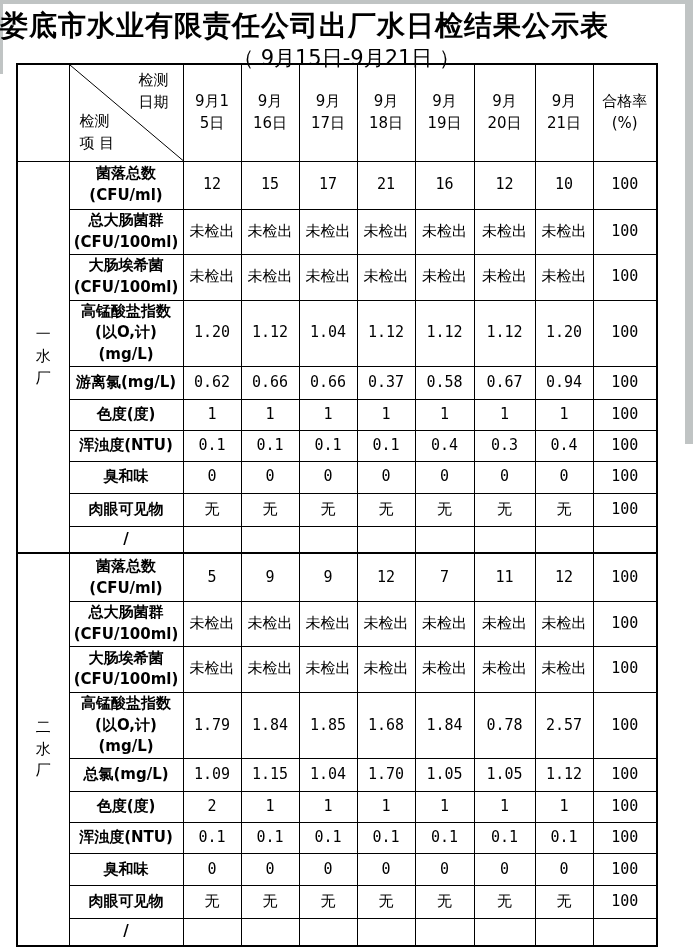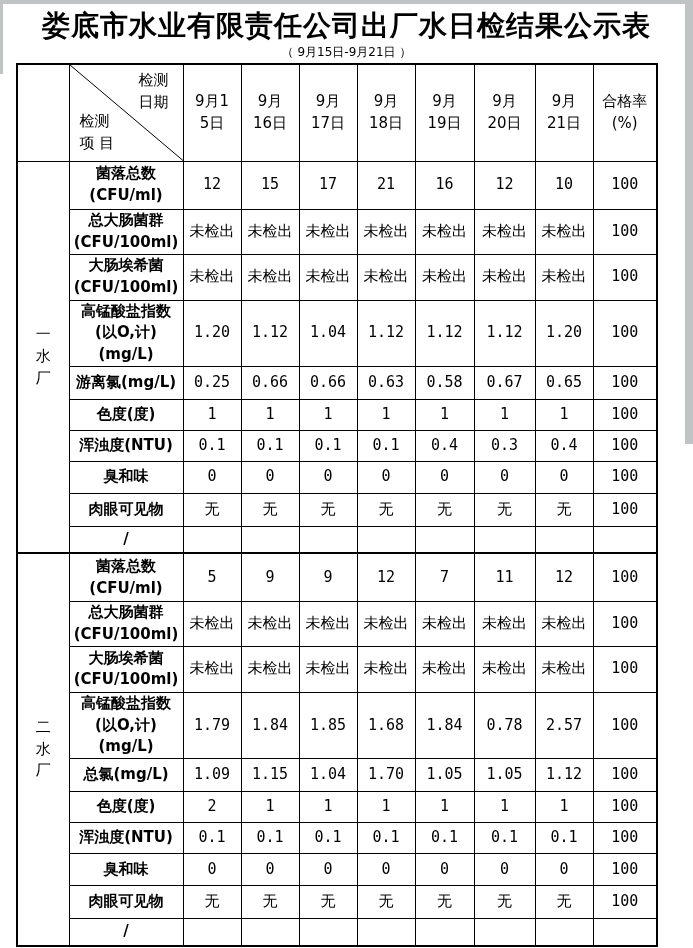--- a/index.html
+++ b/index.html
@@ -8,26 +8,26 @@
     font-family:"DejaVu Sans", "Liberation Sans", sans-serif; color:#000;
     overflow:hidden;
   }
   .edge { position:absolute; background:#c0c4c4; }
   .edge-top { left:0; top:0; width:693px; height:4px; }
   .edge-left { left:0; top:4px; width:3px; height:70px; }
   .edge-right { right:0; top:4px; width:8px; height:440px; }
 
   .title {
     position:absolute; top:7px; left:0; width:100%;
-    text-align:center; font-size:28px; font-weight:bold; letter-spacing:1px;
+    text-align:left; font-size:28px; font-weight:bold; letter-spacing:1px;
     white-space:nowrap;
   }
   .subtitle {
     position:absolute; top:44px; left:0; width:100%;
-    text-align:center; font-size:12px;
+    text-align:center; font-size:21px;
   }
 
   table.results {
     position:absolute; left:16px; top:63px; width:640px;
     border-collapse:collapse; table-layout:fixed;
     border:2px solid #000;
   }
   table.results td {
     border:1px solid #000; padding:0;
     text-align:center; vertical-align:middle;
@@ -154,27 +154,27 @@
         <td class="value-cell">1.12</td>
         <td class="value-cell">1.04</td>
         <td class="value-cell">1.12</td>
         <td class="value-cell">1.12</td>
         <td class="value-cell">1.12</td>
         <td class="value-cell">1.20</td>
         <td class="value-cell rate-cell">100</td>
       </tr>
       <tr style="height: 33px;">
         <td class="item-cell">游离氯(mg/L)</td>
-        <td class="value-cell">0.25</td>
+        <td class="value-cell">0.62</td>
         <td class="value-cell">0.66</td>
         <td class="value-cell">0.66</td>
-        <td class="value-cell">0.63</td>
+        <td class="value-cell">0.37</td>
         <td class="value-cell">0.58</td>
         <td class="value-cell">0.67</td>
-        <td class="value-cell">0.65</td>
+        <td class="value-cell">0.94</td>
         <td class="value-cell rate-cell">100</td>
       </tr>
       <tr style="height: 31px;">
         <td class="item-cell">色度(度)</td>
         <td class="value-cell">1</td>
         <td class="value-cell">1</td>
         <td class="value-cell">1</td>
         <td class="value-cell">1</td>
         <td class="value-cell">1</td>
         <td class="value-cell">1</td>

